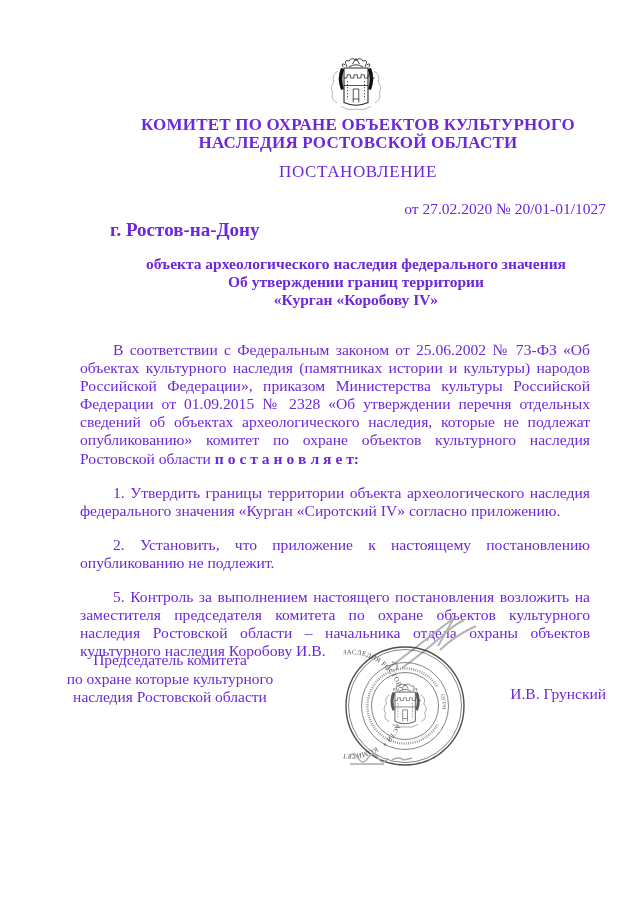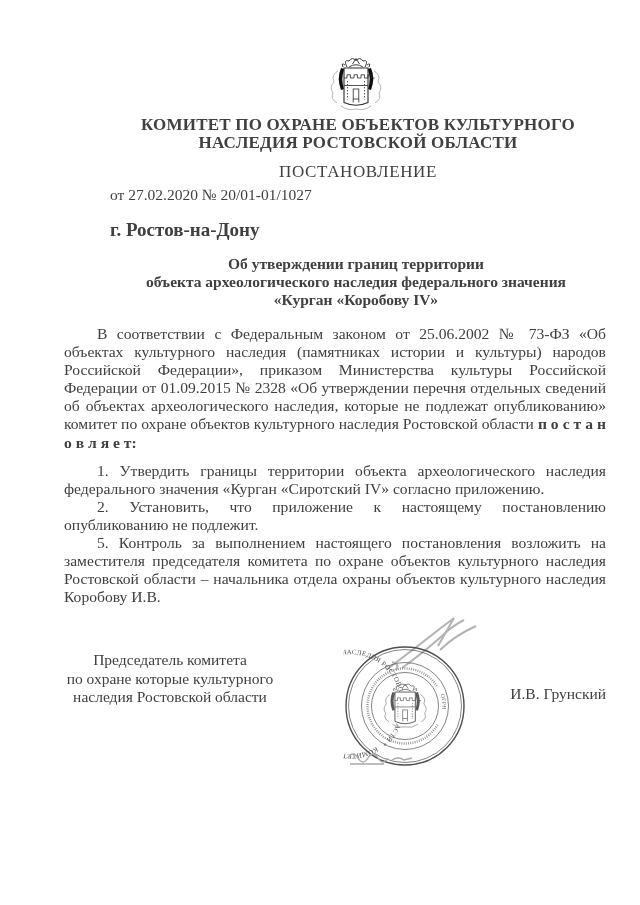--- a/index.html
+++ b/index.html
@@ -1,36 +1,36 @@
 <!DOCTYPE html>
 <html><head>
 <meta charset="utf-8">
 <style>
   html, body { margin:0; padding:0; background:#ffffff; }
   .page {
     position:relative; width:640px; height:905px; background:#ffffff;
-    font-family:"Liberation Serif", serif; color:#404040; overflow:hidden;
+    font-family:"Liberation Serif", serif; color:#6d28d9; overflow:hidden;
   }
   
   .emblem { position:absolute; left:317px; top:55px; width:78px; height:58px;
             --coa-main:#2a2a2a; --coa-mace:#0e0e0e; --coa-orn:#b8b8b8; }
   .org-name { position:absolute; left:110px; width:496px; top:116px; text-align:center;
               font-weight:bold; font-size:17px; line-height:18px; letter-spacing:0.2px; }
   .doc-type { position:absolute; left:110px; width:496px; top:162px; text-align:center;
               font-weight:normal; font-size:17px; letter-spacing:0.6px; }
-  .date-line { position:absolute; left:110px; width:496px; top:186px; text-align:left;
+  .date-line { position:absolute; left:110px; width:496px; top:200px; text-align:right;
                font-size:15.5px; }
   .city { position:absolute; left:110px; width:496px; top:219px; text-align:left;
           font-size:19px; font-weight:bold; }
   .title { position:absolute; left:96px; width:520px; top:255px; text-align:center;
            font-weight:bold; font-size:15.5px; line-height:18.2px; }
   
   .body { position:absolute; left:64px; top:325px; width:542px;
           font-size:15.6px; line-height:18.1px; text-align:justify; }
-  .body p { margin:0; text-indent:33px; }
+  .body p { margin:16px; text-indent:33px; }
   .body p.preamble { margin-bottom:10px; }
   .resolves { font-weight:bold; }
   
   .sign-position { position:absolute; left:35px; top:651px; width:270px; text-align:center;
                    font-size:15.5px; line-height:18.6px; }
   .sign-name { position:absolute; right:34px; top:685px; font-size:15.5px; text-align:right; }
   .stamp { position:absolute; left:343px; top:644px; width:124px; height:124px;
            --coa-main:#5a5a5a; --coa-mace:#5a5a5a; --coa-orn:#9a9a9a; }
   .sig-squiggle { position:absolute; left:380px; top:612px; width:108px; height:62px; }
   .stamp-scribble { position:absolute; left:344px; top:744px; width:92px; height:26px; }
@@ -80,22 +80,22 @@
     <div>КОМИТЕТ ПО ОХРАНЕ ОБЪЕКТОВ КУЛЬТУРНОГО</div>
     <div>НАСЛЕДИЯ РОСТОВСКОЙ ОБЛАСТИ</div>
   </div>
 
   <div class="doc-type">ПОСТАНОВЛЕНИЕ</div>
 
   <div class="date-line">от 27.02.2020 № 20/01-01/1027</div>
   <div class="city">г. Ростов-на-Дону</div>
 
   <div class="title">
+    <div>объекта археологического наследия федерального значения</div>
     <div>Об утверждении границ территории</div>
-    <div>объекта археологического наследия федерального значения</div>
     <div>«Курган «Коробову IV»</div>
   </div>
 
   <div class="body">
     <p class="preamble"><span>В соответствии с Федеральным законом от 25.06.2002 № 73-ФЗ «Об объектах культурного наследия (памятниках истории и культуры) народов Российской Федерации», приказом Министерства культуры Российской Федерации от 01.09.2015 № 2328 «Об утверждении перечня отдельных сведений об объектах археологического наследия, которые не подлежат опубликованию» комитет по охране объектов культурного наследия Ростовской области </span><span class="resolves">п о с т а н о в л я е т:</span></p>
     <div>
 
         <p class="item">1. Утвердить границы территории объекта археологического наследия федерального значения «Курган «Сиротский IV» согласно приложению.</p>
 
         <p class="item">2. Установить, что приложение к настоящему постановлению опубликованию не подлежит.</p>

